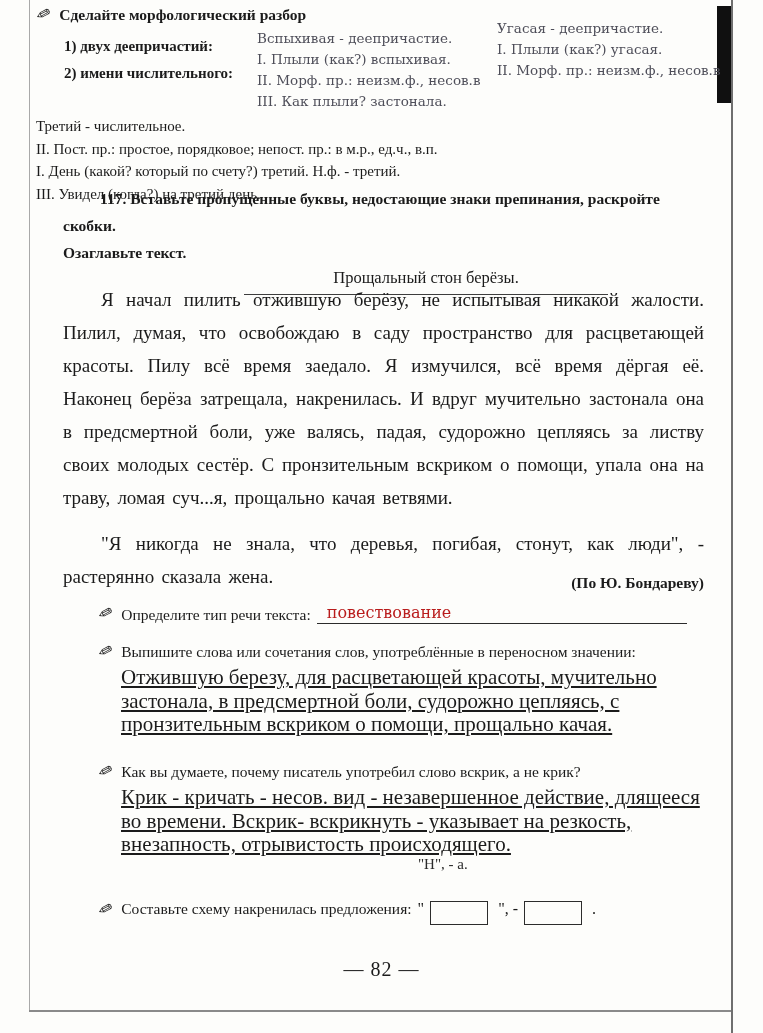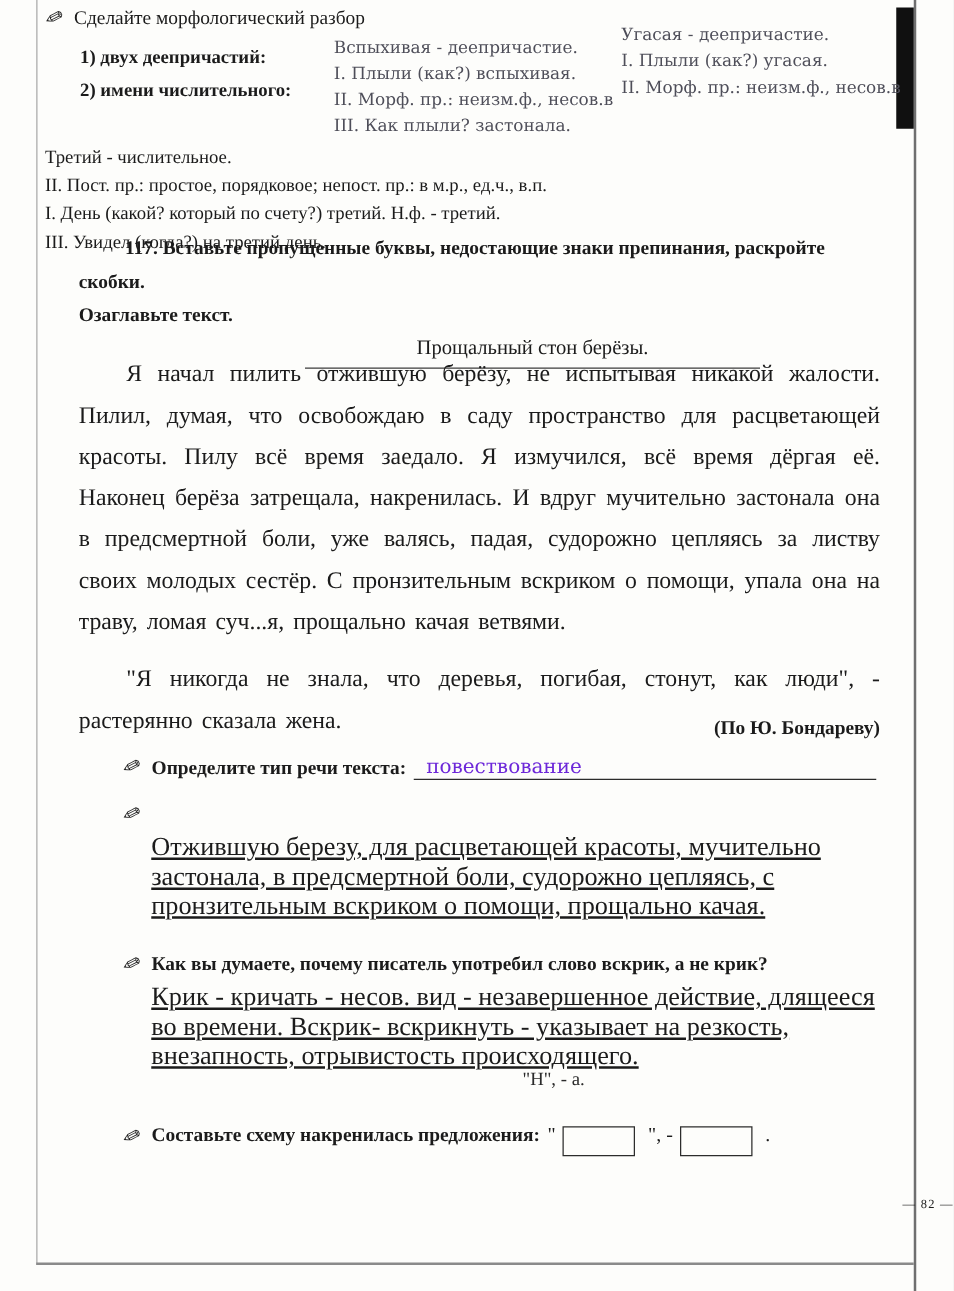--- a/index.html
+++ b/index.html
@@ -2,63 +2,63 @@
 <html><head>
 <meta charset="utf-8">
 <style>
   * { margin:0; padding:0; box-sizing:border-box; }
   html,body { background:#e9e9e9; }
   .page {
     position:relative; width:763px; height:1033px; margin:0 auto;
     background:#fdfdfb; font-family:"Liberation Serif", serif; color:#1b1b1b;
     overflow:hidden;
   }
-  .bold { font-weight:normal; }
+  .bold { font-weight:bold; }
   .pencil {
     display:inline-block; font-size:17px; color:#222;
     transform:scaleX(-1) rotate(-18deg); margin-right:9px; flex:0 0 auto;
   }
   
   .header-task { position:absolute; left:36px; top:4px; display:flex; align-items:center; font-size:15.5px; }
   .task-items { position:absolute; left:64px; top:33px; font-weight:bold; font-size:15px; }
   .task-items div { line-height:27px; }
   .analysis { position:absolute; font-size:13.5px; color:#4e4e59; line-height:21px; font-family:"DejaVu Serif", serif; }
-  .analysis.c1 { left:267px; top:28px; width:235px; }
+  .analysis.c1 { left:257px; top:28px; width:235px; }
   .analysis.c2 { left:497px; top:18px; width:228px; }
   .numeral { position:absolute; left:36px; top:115px; font-size:15px; line-height:22.5px; width:660px; }
   
   .ex-header { position:absolute; left:63px; top:185px; width:648px; font-weight:bold; font-size:15.5px; line-height:27px; }
   .ex-header .l1 { text-indent:37px; }
   .title-block {
     position:absolute; left:244px; top:246px; width:364px; text-align:center;
     font-size:16.5px; padding-bottom:6px; border-bottom:1.5px solid #3d3d3d;margin-top:22px;
   }
   
   .bodytext { position:absolute; left:63px; top:283px; width:641px; font-size:19px; line-height:33px; text-align:justify; word-spacing:2.5px; }
   .bodytext p { text-indent:38px; }
   .bodytext p + p { margin-top:13px; }
   .attribution { position:absolute; left:63px; top:574px; width:641px; text-align:right; font-weight:bold; font-size:15.5px; }
   
   .q-row { position:absolute; display:flex; align-items:flex-end; }
-  .q-label { font-weight:bold; font-size:15.5px; white-space:nowrap; }
+  .q-label { font-weight:normal; font-size:15.5px; white-space:nowrap; }
   .q-speech { left:98px; top:603px; }
   .answer-line {
     display:inline-block; width:370px; margin-left:6px; border-bottom:1.2px solid #2b2b2b;
-    font-size:16px; color:#6d28d9; padding:0 0 1px 10px; font-family:"DejaVu Serif", serif;
+    font-size:16px; color:#b91c1c; padding:0 0 1px 10px; font-family:"DejaVu Serif", serif;
   }
   .q-block { position:absolute; left:98px; }
   .q-fig { top:641px; }
   .q-krik { top:761px; }
   .q-head { display:flex; align-items:center; }
   .q-answer { margin:4px 0 0 23px; width:588px; font-size:21px; line-height:23.5px;text-decoration:underline; }
   .schema-hint { position:absolute; left:418px; top:856px; font-size:15px; color:#2b2b2b; }
   .q-schema { left:98px; top:893px; display:flex; align-items:center; }
   .schema-piece { font-size:16px; margin-left:6px; }
   .schema-box { display:inline-block; width:58px; height:24px; border:1.6px solid #2c2c2c; margin:8px 4px 0 6px; background:transparent; }
-  .page-number { position:absolute; left:0; right:0; top:958px; text-align:right; font-size:10px; letter-spacing:1px; }
+  .page-number { position:absolute; left:0; right:0; top:958px; text-align:center; font-size:20px; letter-spacing:1px; }
   
   .left-rule  { position:absolute; left:29px; top:0; width:1px; height:1012px; background:#a9a9a9; }
   .bottom-rule{ position:absolute; left:29px; top:1010px; width:702px; height:1.5px; background:#8a8a8a; }
   .right-rule { position:absolute; left:731px; top:0; width:1.5px; height:1033px; background:#6f6f6f; }
   .black-bar  { position:absolute; left:717px; top:6px; width:14px; height:97px; background:#101010; }
 </style>
 </head>
 <body>
 
 <div class="page">
@@ -114,20 +114,21 @@
 
   <div class="q-row q-speech">
     <span class="pencil">✎</span>
     <span class="q-label">Определите тип речи текста:</span>
     <span class="answer-line">повествование</span>
   </div>
 
   <div class="q-block q-fig">
     <div class="q-head">
       <span class="pencil">✎</span>
+      <span class="q-label">Выпишите слова или сочетания слов, употреблённые в переносном значении:</span>
     </div>
     <div class="q-answer">Отжившую березу, для расцветающей красоты, мучительно застонала, в предсмертной боли, судорожно цепляясь, с пронзительным вскриком о помощи, прощально качая.</div>
   </div>
 
   <div class="q-block q-krik">
     <div class="q-head">
       <span class="pencil">✎</span>
       <span class="q-label">Как вы думаете, почему писатель употребил слово вскрик, а не крик?</span>
     </div>
     <div class="q-answer">Крик - кричать - несов. вид - незавершенное действие, длящееся во времени. Вскрик- вскрикнуть - указывает на резкость, внезапность, отрывистость происходящего.</div>

